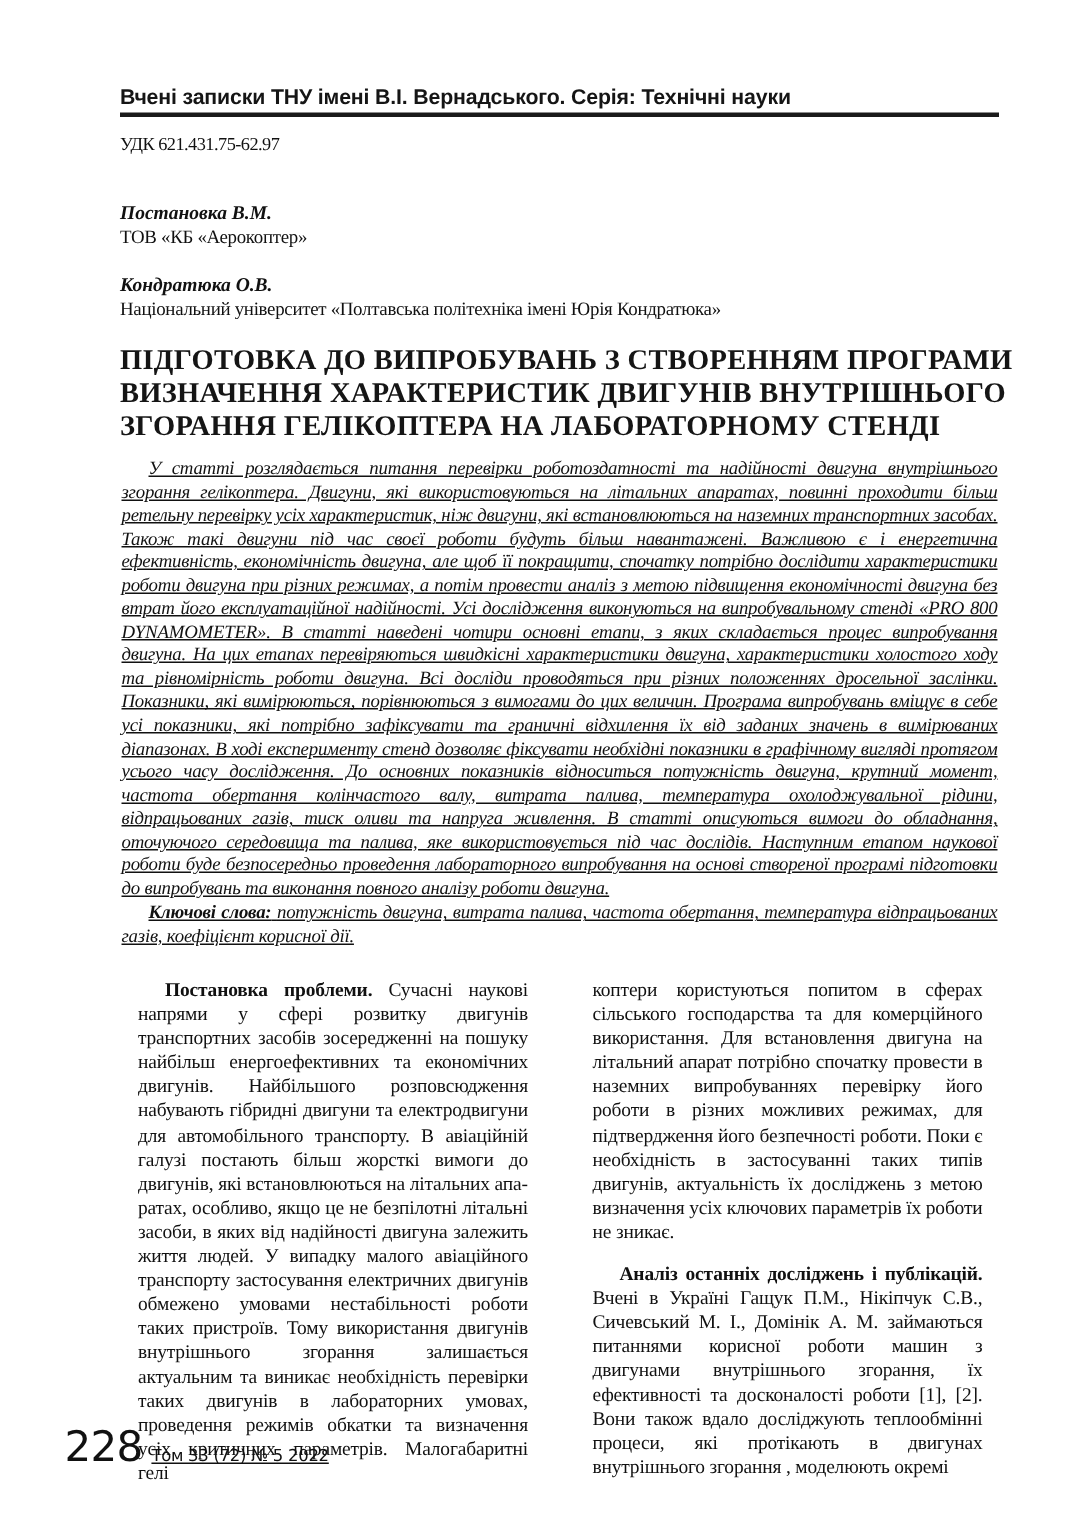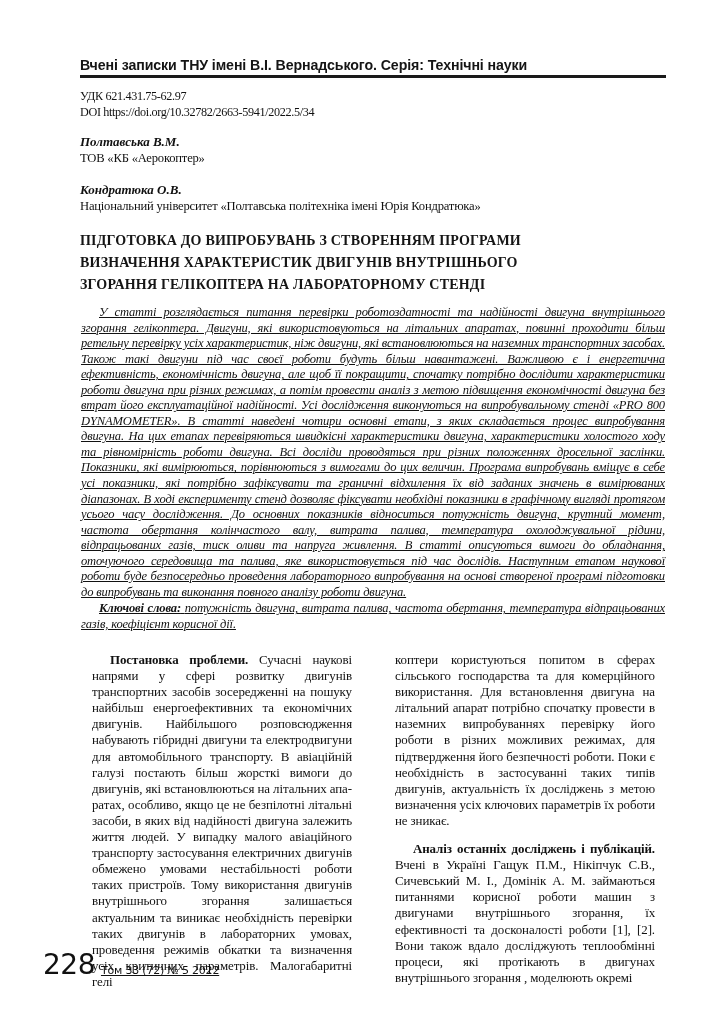--- a/index.html
+++ b/index.html
@@ -10,21 +10,21 @@
     font-family: "Liberation Sans", sans-serif; font-weight: bold; font-size: 14.2px;
     letter-spacing: -0.1px; white-space: nowrap; color: #151515;
   }
   .header-rule { position: absolute; left: 80px; top: 75px; width: 586px; height: 3px; background: #1a1a1a; }
   .meta { position: absolute; left: 80px; top: 88px; font-family: "Liberation Serif", serif; font-size: 12.2px; line-height: 16px; letter-spacing: -0.35px; }
   .author { position: absolute; left: 80px; font-family: "Liberation Serif", serif; font-size: 13px; line-height: 16px; }
   .author .name { font-weight: bold; font-style: italic; display: block; }
   .author .aff { display: block; font-size: 12.6px; letter-spacing: -0.2px; }
   .title {
     position: absolute; left: 80px; top: 230px; width: 590px;
-    font-family: "Liberation Serif", serif; font-weight: bold; font-size: 14px; line-height: 22px;
+    font-family: "Liberation Serif", serif; font-weight: bold; font-size: 19px; line-height: 22px;
     letter-spacing: 0.2px; color: #151515;
   }
   .title span { display: block; white-space: nowrap; }
   .abstract {
     position: absolute; left: 80px; top: 304px; width: 586px;
     font-family: "Liberation Serif", serif; font-style: italic; font-size: 12.55px; line-height: 15.55px;
     text-align: justify; letter-spacing: -0.15px;
   }
   .abstract p { margin: 1px; text-indent: 18px; text-decoration: underline; }
   .abstract .kw-label { font-weight: bold; }
@@ -45,25 +45,24 @@
 </head>
 <body>
 
 <div class="page">
 
   <div class="journal-header">Вчені записки ТНУ імені В.І. Вернадського. Серія: Технічні науки</div>
   <div class="header-rule"></div>
 
   <div class="meta">
     <div>УДК 621.431.75-62.97</div>
-    <div>DOI https://doi.org/10.32782/2663-5941/2022.5/34</div>
   </div>
 
   <div class="author" style="top:134px;">
-    <span class="name">Полтавська В.М.</span>
+    <span class="name">Постановка В.М.</span>
     <span class="aff">ТОВ «КБ «Аерокоптер»</span>
   </div>
 
   <div class="author" style="top:182px;">
     <span class="name">Кондратюка О.В.</span>
     <span class="aff">Національний університет «Полтавська політехніка імені Юрія Кондратюка»</span>
   </div>
 
   <div class="title">
     <span>ПІДГОТОВКА ДО ВИПРОБУВАНЬ З СТВОРЕННЯМ ПРОГРАМИ</span>

